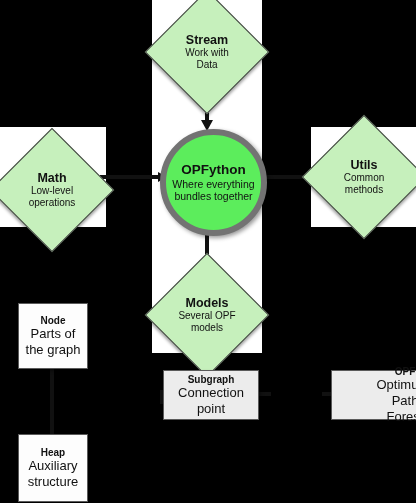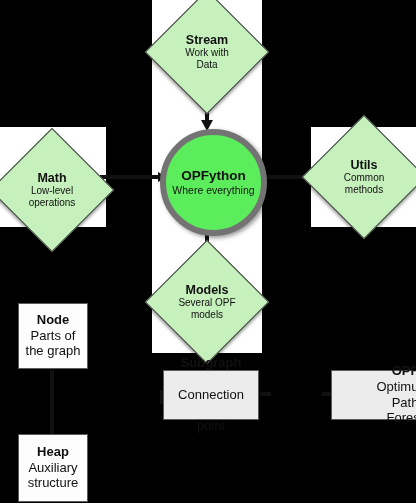--- a/index.html
+++ b/index.html
@@ -31,21 +31,21 @@
   #circle .txt{position:absolute;inset:0;display:flex;flex-direction:column;
       align-items:center;justify-content:center;color:#111;text-align:center;}
   #circle .ttl{font-size:13.5px;}
   #circle .sub{font-size:10.5px;}
 
   
   .rect{position:absolute;border:1px solid #5a5a5a;
       display:flex;flex-direction:column;align-items:center;
       justify-content:center;text-align:center;color:#111;
       box-shadow:2px 2px 3px rgba(0,0,0,.45);}
-  .rect .ttl{font-size:13px;}
+  .rect .ttl{font-size:10px;}
   .rect .sub{font-size:13px;}
   .rect.white{background:#fdfdfd;}
   .rect.grey{background:#ececec;}
 
   
   .line{position:absolute;background:#111;}
   .arrow{position:absolute;width:0;height:0;}
   .arrow.down{border-left:6px solid transparent;border-right:6px solid transparent;
       border-top:11px solid #111;}
   .arrow.up{border-left:6px solid transparent;border-right:6px solid transparent;
@@ -102,49 +102,50 @@
 
   <div class="dia" style="left:320px;top:133px;width:88px;height:88px;">
     <div class="shape"></div>
     <div class="txt">
       <div class="ttl">Utils</div>
       <div class="sub">Common</div>
       <div class="sub">methods</div>
     </div>
   </div>
 
-  <div class="dia" style="left:163px;top:258px;width:88px;height:88px;">
+  <div class="dia" style="left:163px;top:271px;width:88px;height:88px;">
     <div class="shape"></div>
     <div class="txt">
       <div class="ttl">Models</div>
       <div class="sub">Several OPF</div>
       <div class="sub">models</div>
     </div>
   </div>
 
   <div id="circle" style="left:160px;top:129px;width:95px;height:95px;">
     <div class="txt">
       <div class="ttl">OPFython</div>
       <div class="sub">Where everything</div>
+      <div class="sub">bundles together</div>
     </div>
   </div>
 
   <div class="rect white" style="left:18px;top:303px;width:68px;height:64px;">
     <div class="ttl">Node</div>
     <div class="sub">Parts of</div>
     <div class="sub">the graph</div>
   </div>
 
   <div class="rect white" style="left:18px;top:434px;width:68px;height:66px;">
     <div class="ttl">Heap</div>
     <div class="sub">Auxiliary</div>
     <div class="sub">structure</div>
   </div>
 
-  <div class="rect grey" style="left:163px;top:370px;width:94px;height:48px;gap:16px;">
+  <div class="rect grey" style="left:163px;top:370px;width:94px;height:48px;">
     <div class="ttl">Subgraph</div>
     <div class="sub">Connection</div>
     <div class="sub">point</div>
   </div>
 
   <div class="rect grey" style="left:331px;top:370px;width:74px;height:48px;padding-left:36px;">
     <div class="ttl">OPF</div>
     <div class="sub">Optimum-Path</div>
     <div class="sub">Forest</div>
   </div>

